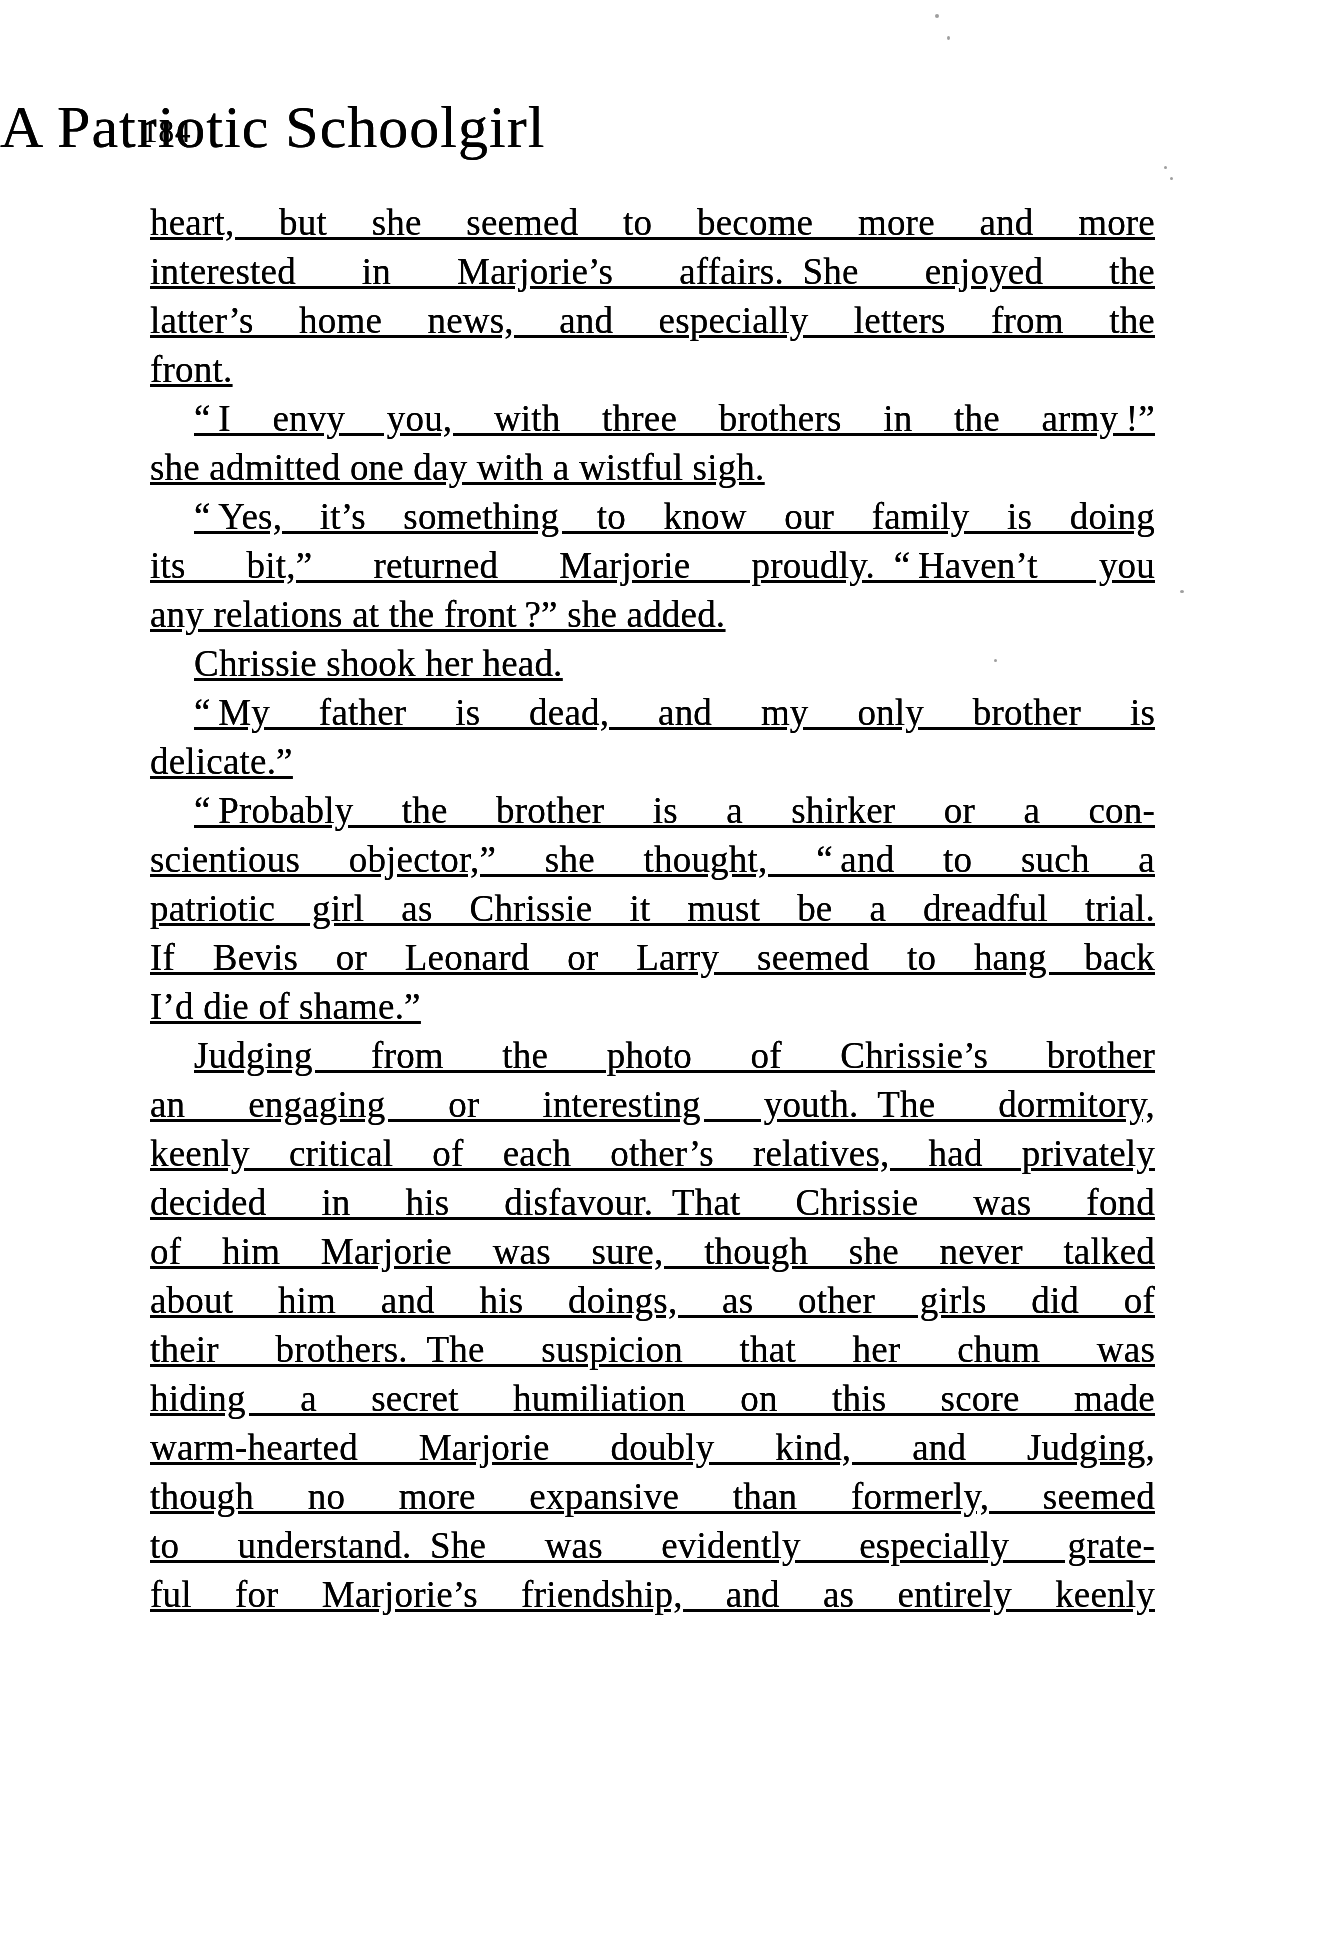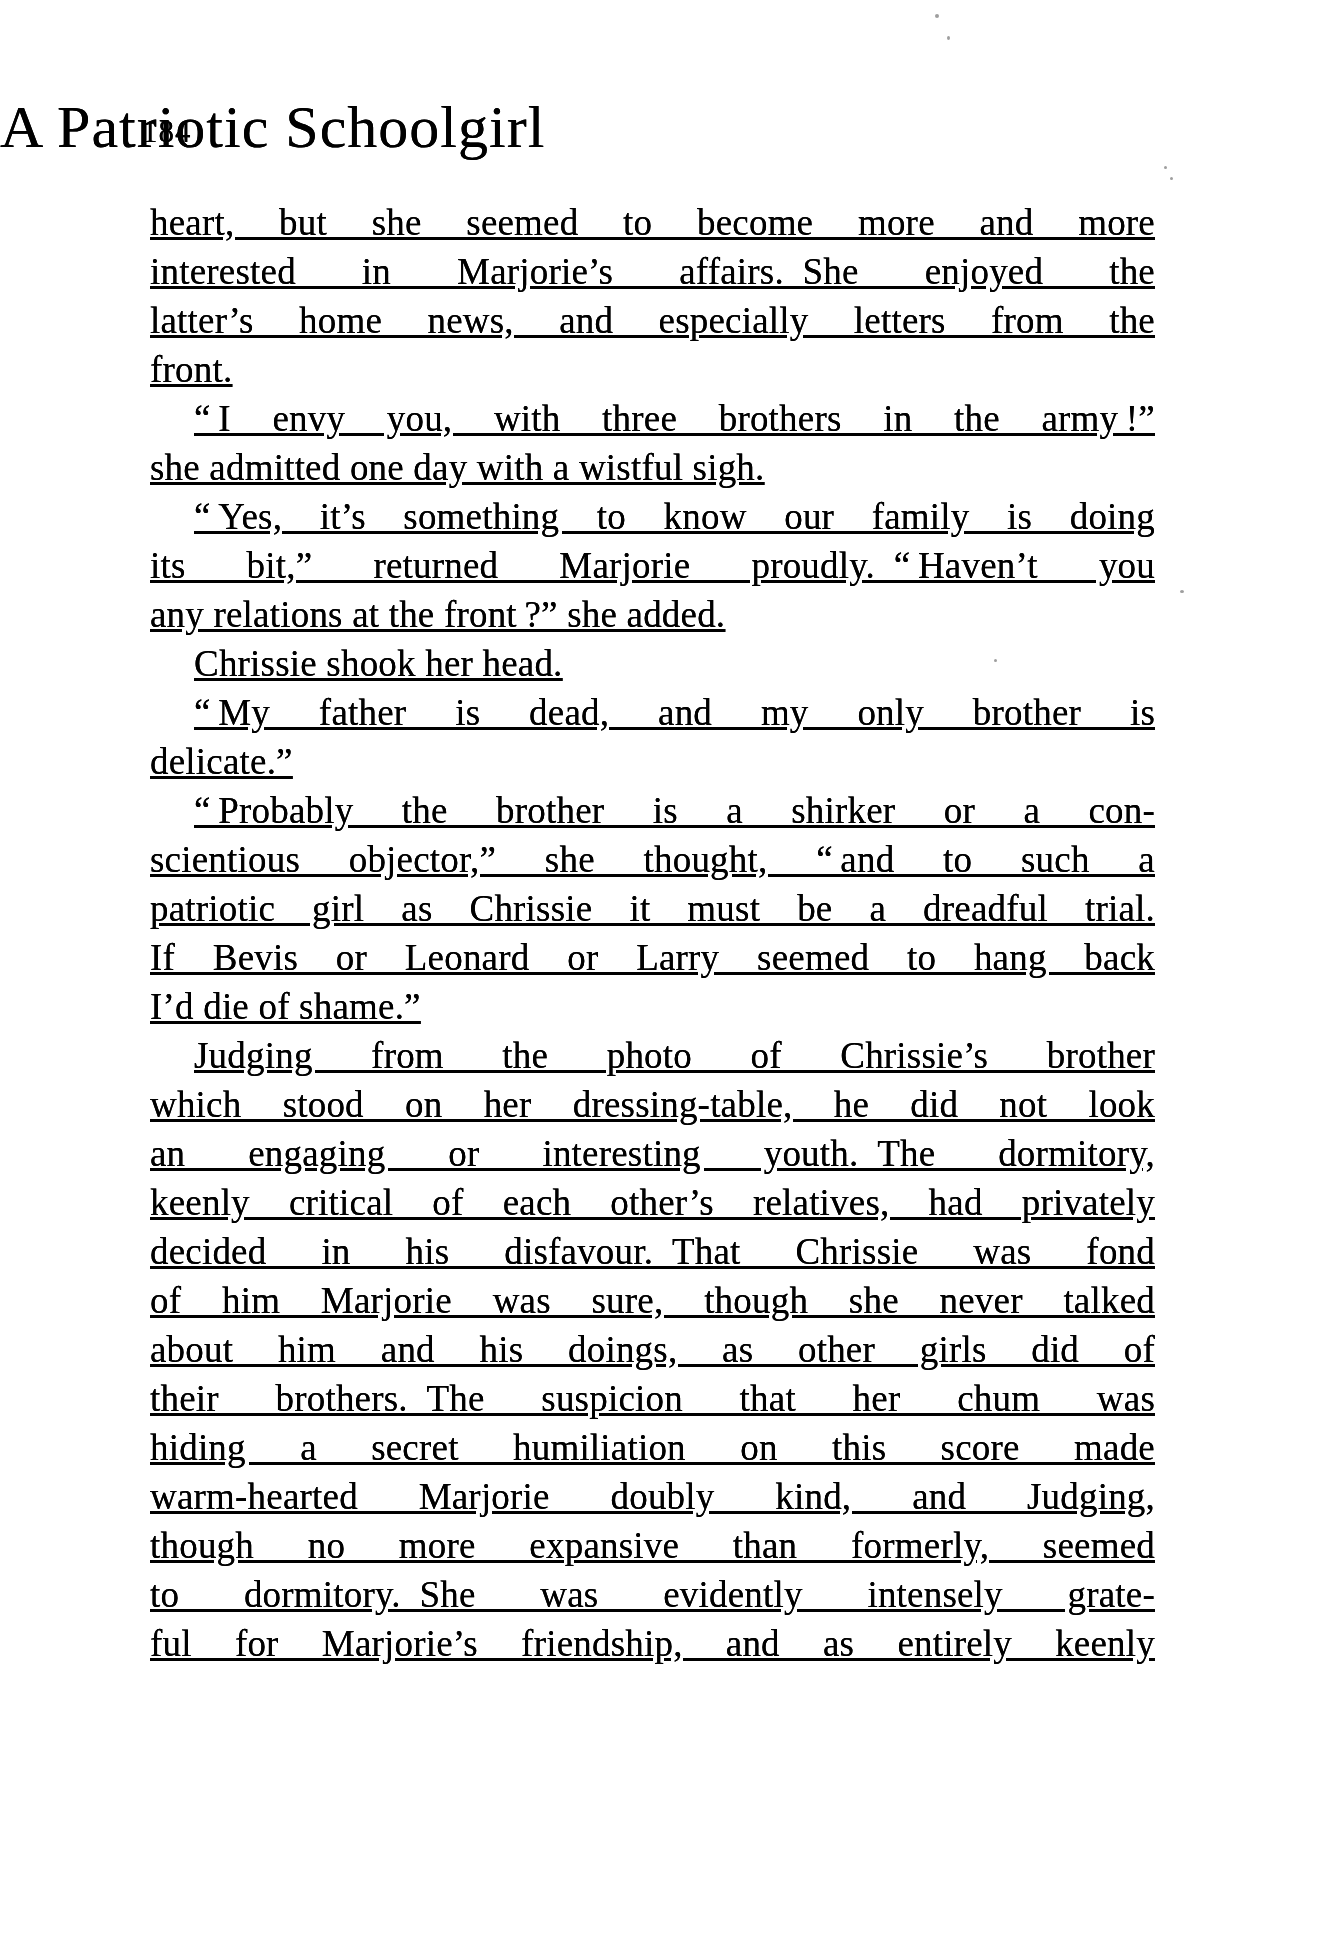--- a/index.html
+++ b/index.html
@@ -93,31 +93,30 @@
     <div>
       <div class="line indent">“ Probably the brother is a shirker or a con-</div>
       <div class="line">scientious objector,” she thought, “ and to such a</div>
       <div class="line">patriotic girl as Chrissie it must be a dreadful trial.</div>
       <div class="line">If Bevis or Leonard or Larry seemed to hang back</div>
       <div class="line end">I’d die of shame.”</div>
     </div>
 
     <div>
       <div class="line indent">Judging from the photo of Chrissie’s brother</div>
-      <div class="line">which stood on her dressing-table, he did not look</div>
       <div class="line">an engaging or interesting youth. The dormitory,</div>
       <div class="line">keenly critical of each other’s relatives, had privately</div>
       <div class="line">decided in his disfavour. That Chrissie was fond</div>
       <div class="line">of him Marjorie was sure, though she never talked</div>
       <div class="line">about him and his doings, as other girls did of</div>
       <div class="line">their brothers. The suspicion that her chum was</div>
       <div class="line">hiding a secret humiliation on this score made</div>
       <div class="line">warm-hearted Marjorie doubly kind, and Judging,</div>
       <div class="line">though no more expansive than formerly, seemed</div>
-      <div class="line">to dormitory. She was evidently intensely grate-</div>
+      <div class="line">to understand. She was evidently especially grate-</div>
       <div class="line">ful for Marjorie’s friendship, and as entirely keenly</div>
     </div>
 
   </div>
 
   <div class="speck" style="left:935px; top:14px; width:4px; height:4px;"></div>
   <div class="speck" style="left:947px; top:36px; width:3px; height:4px;"></div>
   <div class="speck" style="left:1164px; top:166px; width:3px; height:3px;"></div>
   <div class="speck" style="left:1170px; top:177px; width:3px; height:3px;"></div>
   <div class="speck" style="left:1180px; top:590px; width:4px; height:3px;"></div>

